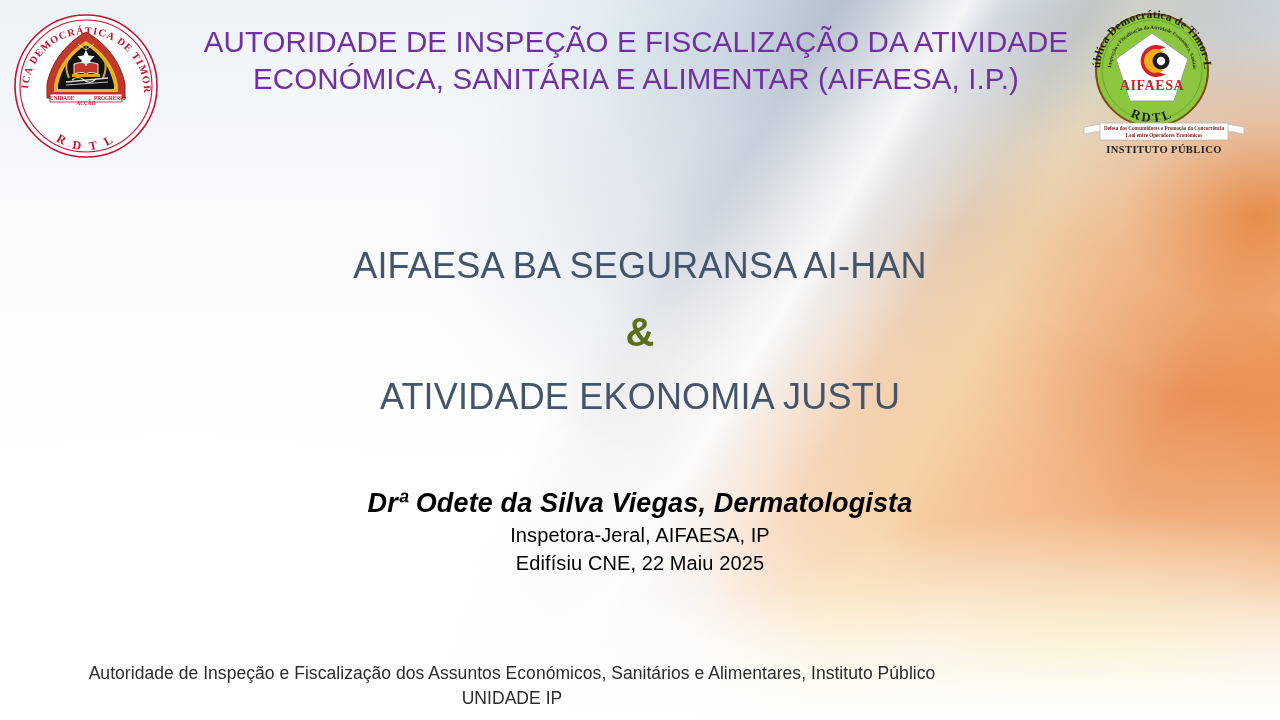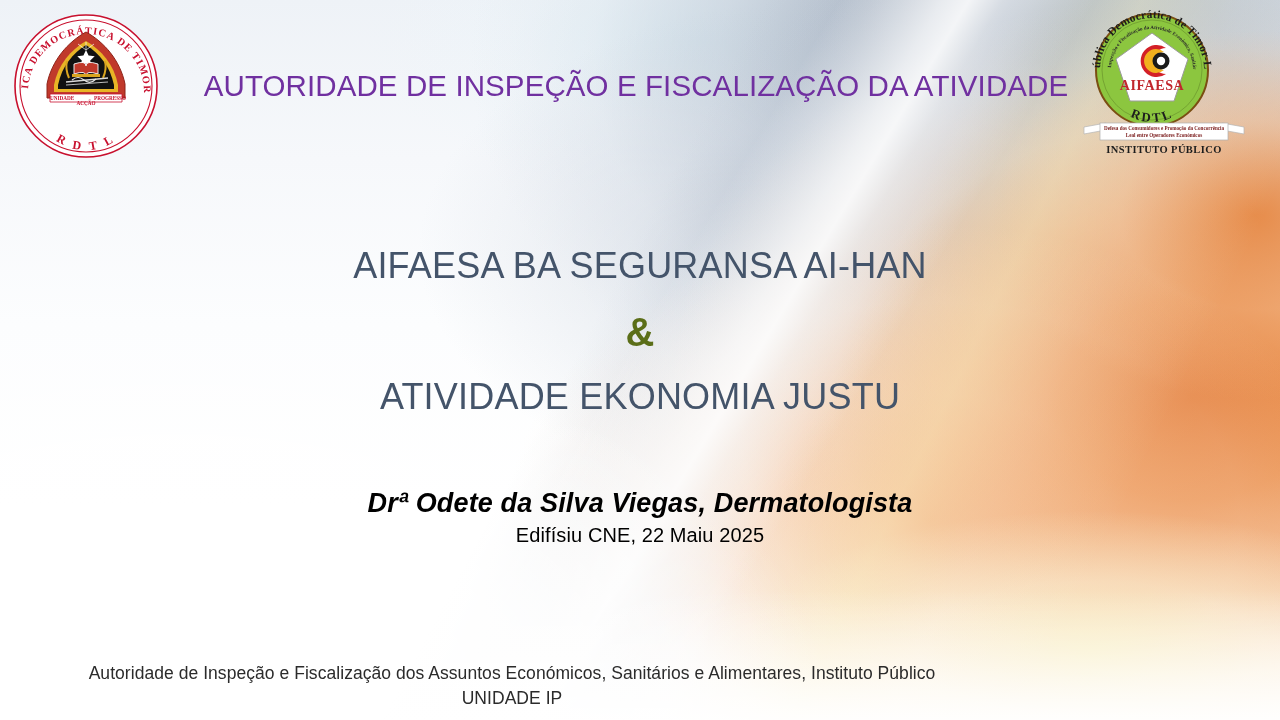--- a/index.html
+++ b/index.html
@@ -143,21 +143,20 @@
     left: 168px;
     top: 24px;
     width: 936px;
     text-align: center;
     color: #7030A0;
     font-size: 29.5px;
     line-height: 1.24;
     font-weight: 400;
     letter-spacing: 0.1px;
     z-index: 6;
-    margin-top: 44px;
   }
   .org-header .ln { display: block; white-space: nowrap; }
 
   
   .logo-left {
     position: absolute;
     left: 6px;
     top: 6px;
     width: 160px;
     height: 160px;
@@ -346,30 +345,32 @@
         <rect x="22" y="121" width="128" height="17" fill="#ffffff" stroke="#b0b0b0" stroke-width="0.7"></rect>
         <text x="86" y="128" font-family="'Liberation Serif', serif" font-size="5.1" font-weight="700" fill="#7A1B1B" text-anchor="middle">Defesa dos Consumidores e Promoção da Concorrência</text>
         <text x="86" y="135" font-family="'Liberation Serif', serif" font-size="5.1" font-weight="700" fill="#7A1B1B" text-anchor="middle">Leal entre Operadores Económicos</text>
       </g>
       <text x="86" y="151" font-family="'Liberation Serif', serif" font-size="10.5" font-weight="700" fill="#1d1d1d" text-anchor="middle" letter-spacing="0.4">INSTITUTO PÚBLICO</text>
     </svg>
   </div>
 
   <div class="org-header">
     <span class="ln">AUTORIDADE DE INSPEÇÃO E FISCALIZAÇÃO DA ATIVIDADE</span>
+    <span class="ln">ECONÓMICA, SANITÁRIA E ALIMENTAR (AIFAESA, I.P.)</span>
   </div>
 
   <div class="title-block">
     <div class="title-line">AIFAESA BA SEGURANSA AI-HAN</div>
     <div class="title-amp">&amp;</div>
     <div class="title-line second">ATIVIDADE EKONOMIA JUSTU</div>
   </div>
 
   <div class="presenter">
     <div class="p-name">Drª Odete da Silva Viegas, Dermatologista</div>
+    <div class="p-role">Inspetora-Jeral, AIFAESA, IP</div>
     <div class="p-place">Edifísiu CNE, 22 Maiu 2025</div>
   </div>
 
   <div class="footer">
     <div class="f-line">Autoridade de Inspeção e Fiscalização dos Assuntos Económicos, Sanitários e Alimentares, Instituto Público</div>
     <div class="f-line">UNIDADE IP</div>
   </div>
 
 </div>
 

